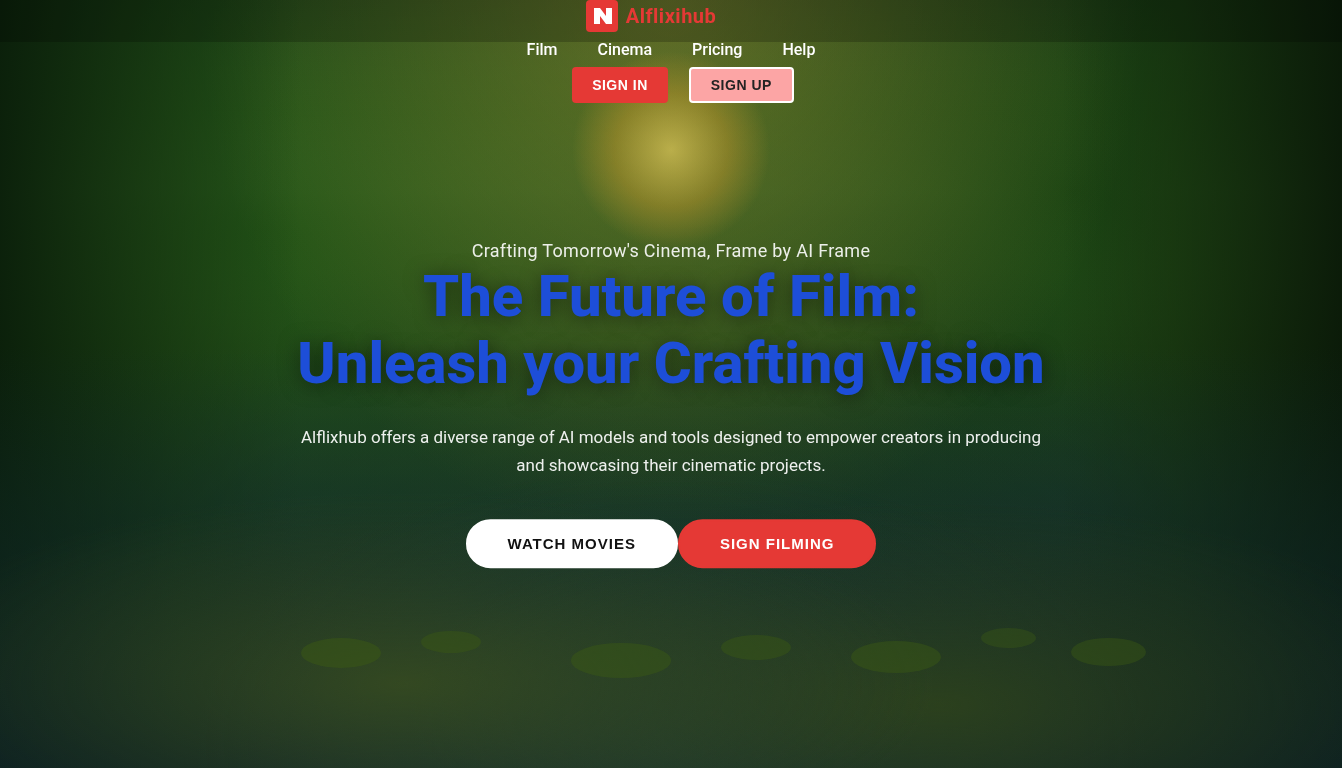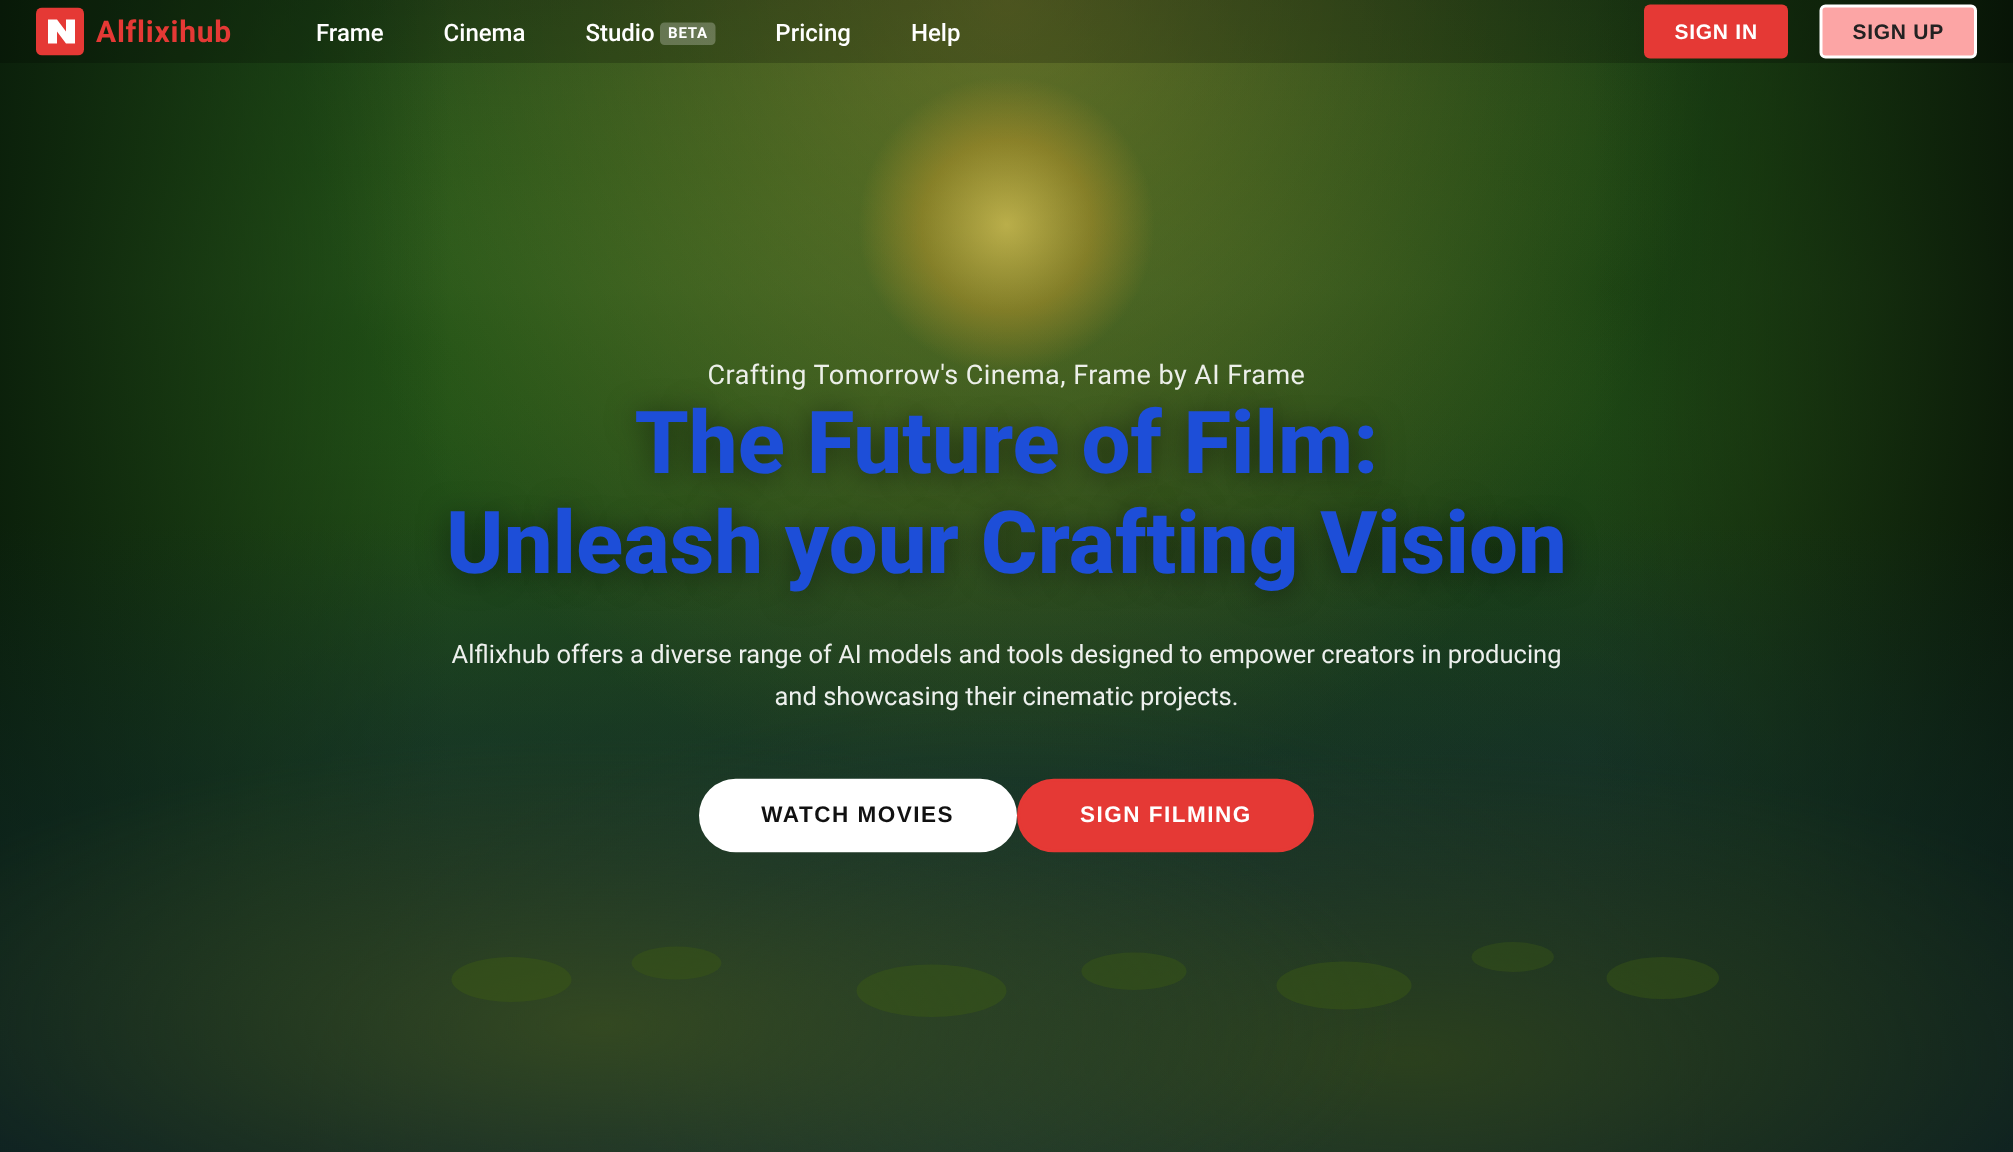--- a/index.html
+++ b/index.html
@@ -114,20 +114,21 @@
       position: absolute;
       top: 0;
       left: 0;
       width: 100%;
       height: 42px;
       display: flex;
       align-items: center;
       padding: 0 24px;
       z-index: 10;
       background: rgba(0, 0, 0, 0.2);
+      flex-direction: column;
     }
 
     .logo-area {
       display: flex;
       align-items: center;
       gap: 8px;
       margin-right: 40px;
       cursor: pointer;
     }
 
@@ -299,25 +300,22 @@
     <svg class="logo-icon" viewBox="0 0 32 32" fill="none">
       <rect width="32" height="32" rx="4" fill="#e53935"></rect>
       <path d="M8 8 L8 24 L14 24 L14 16 L20 24 L26 24 L26 8 L20 8 L20 16 L14 8 Z" fill="white"></path>
     </svg>
     <span class="logo-text">
       <span style="color:#e53935">Alflixi</span><span>hub</span>
     </span>
   </div>
 
   <div class="nav-links">
-    <a class="nav-link">Frame</a>
+    <a class="nav-link">Film</a>
     <a class="nav-link">Cinema</a>
-    <a class="nav-link">
-      <span>Studio</span><span class="beta-badge">BETA</span>
-    </a>
     <a class="nav-link">Pricing</a>
     <a class="nav-link">Help</a>
   </div>
 
   <div class="nav-right">
     <button class="btn-signin">SIGN IN</button>
     <button class="btn-signup">SIGN UP</button>
   </div>
 </nav>
 

